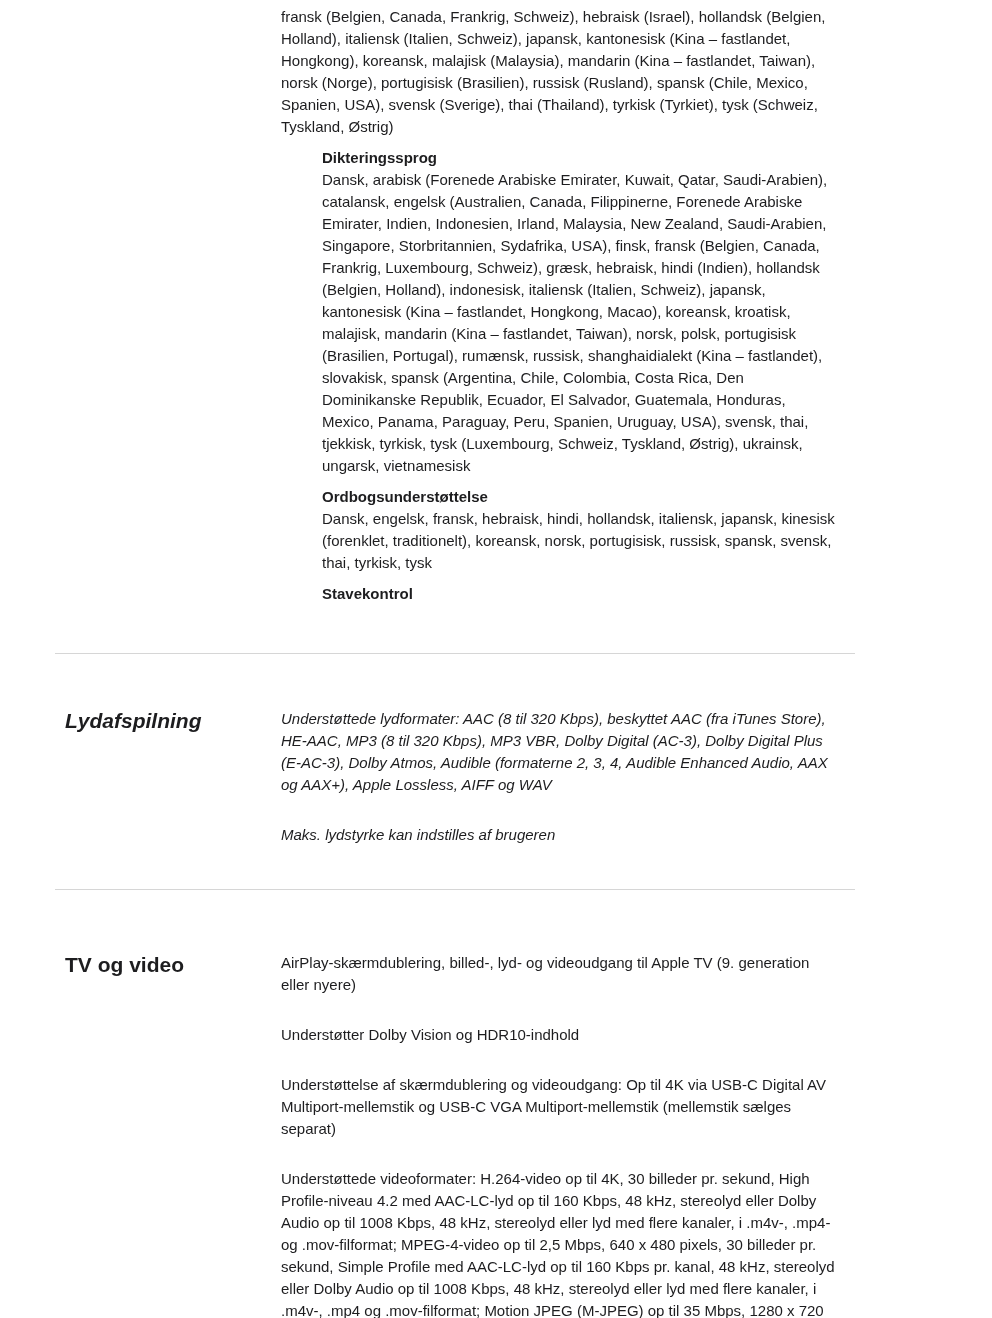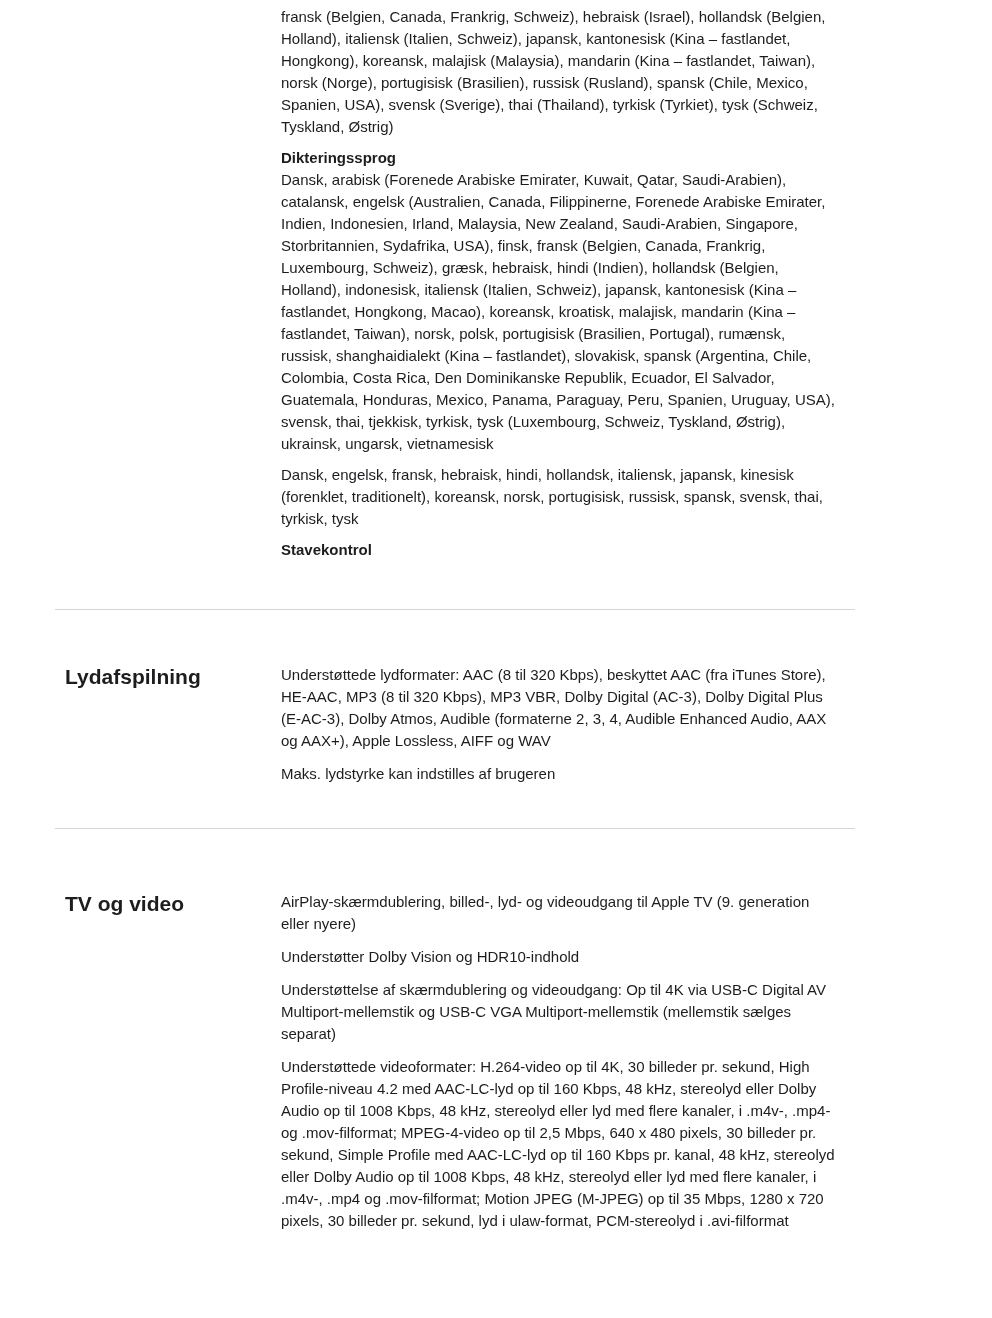--- a/index.html
+++ b/index.html
@@ -28,51 +28,52 @@
     letter-spacing: 0;
     color: #1d1d1f;
     padding-right: 20px;
   }
   .body-col {
     font-size: 15px;
     line-height: 22px;
     color: #1d1d1f;
   }
   .body-col p { margin: 0; }
-  .body-col p + p { margin-top: 11px; }
-  .subsection { margin-top: 9px; }
+  .body-col p + p { margin-top: 28px; }
+  .subsection { margin-top: 9px; margin-left: 41px; }
   .subsection-title { font-weight: bold; }
   .divider {
     border: 0;
     border-top: 1px solid #d6d6d6;
     margin: 0 45px 0 55px; 
     height: 0;
   }
   .pad-bottom-lg { padding-bottom: 48px; }
   .pad-top-lg    { padding-top: 54px; }
-  .pad-bottom-md { padding-bottom: 43px; }
+  .pad-bottom-md { padding-bottom: 43px; font-style: italic; }
   .pad-top-xl    { padding-top: 62px; }
   .pad-bottom-xl { padding-bottom: 61px; }
 </style>
 </head>
 <body>
 
 <div class="page">
 
   <section class="content-row pad-bottom-lg">
     <div></div>
     <div class="body-col">
       <p>fransk (Belgien, Canada, Frankrig, Schweiz), hebraisk (Israel), hollandsk (Belgien, Holland), italiensk (Italien, Schweiz), japansk, kantonesisk (Kina – fastlandet, Hongkong), koreansk, malajisk (Malaysia), mandarin (Kina – fastlandet, Taiwan), norsk (Norge), portugisisk (Brasilien), russisk (Rusland), spansk (Chile, Mexico, Spanien, USA), svensk (Sverige), thai (Thailand), tyrkisk (Tyrkiet), tysk (Schweiz, Tyskland, Østrig)</p>
 
       <div class="subsection">
         <div class="subsection-title">Dikteringssprog</div>
         <p>Dansk, arabisk (Forenede Arabiske Emirater, Kuwait, Qatar, Saudi-Arabien), catalansk, engelsk (Australien, Canada, Filippinerne, Forenede Arabiske Emirater, Indien, Indonesien, Irland, Malaysia, New Zealand, Saudi-Arabien, Singapore, Storbritannien, Sydafrika, USA), finsk, fransk (Belgien, Canada, Frankrig, Luxembourg, Schweiz), græsk, hebraisk, hindi (Indien), hollandsk (Belgien, Holland), indonesisk, italiensk (Italien, Schweiz), japansk, kantonesisk (Kina – fastlandet, Hongkong, Macao), koreansk, kroatisk, malajisk, mandarin (Kina – fastlandet, Taiwan), norsk, polsk, portugisisk (Brasilien, Portugal), rumænsk, russisk, shanghaidialekt (Kina – fastlandet), slovakisk, spansk (Argentina, Chile, Colombia, Costa Rica, Den Dominikanske Republik, Ecuador, El Salvador, Guatemala, Honduras, Mexico, Panama, Paraguay, Peru, Spanien, Uruguay, USA), svensk, thai, tjekkisk, tyrkisk, tysk (Luxembourg, Schweiz, Tyskland, Østrig), ukrainsk, ungarsk, vietnamesisk</p>
       </div>
 
       <div class="subsection">
+        <div class="subsection-title">Ordbogsunderstøttelse</div>
         <p>Dansk, engelsk, fransk, hebraisk, hindi, hollandsk, italiensk, japansk, kinesisk (forenklet, traditionelt), koreansk, norsk, portugisisk, russisk, spansk, svensk, thai, tyrkisk, tysk</p>
       </div>
 
 
 
       <div class="subsection">
         <div class="subsection-title">Stavekontrol</div>
       </div>
     </div>
   </section>

